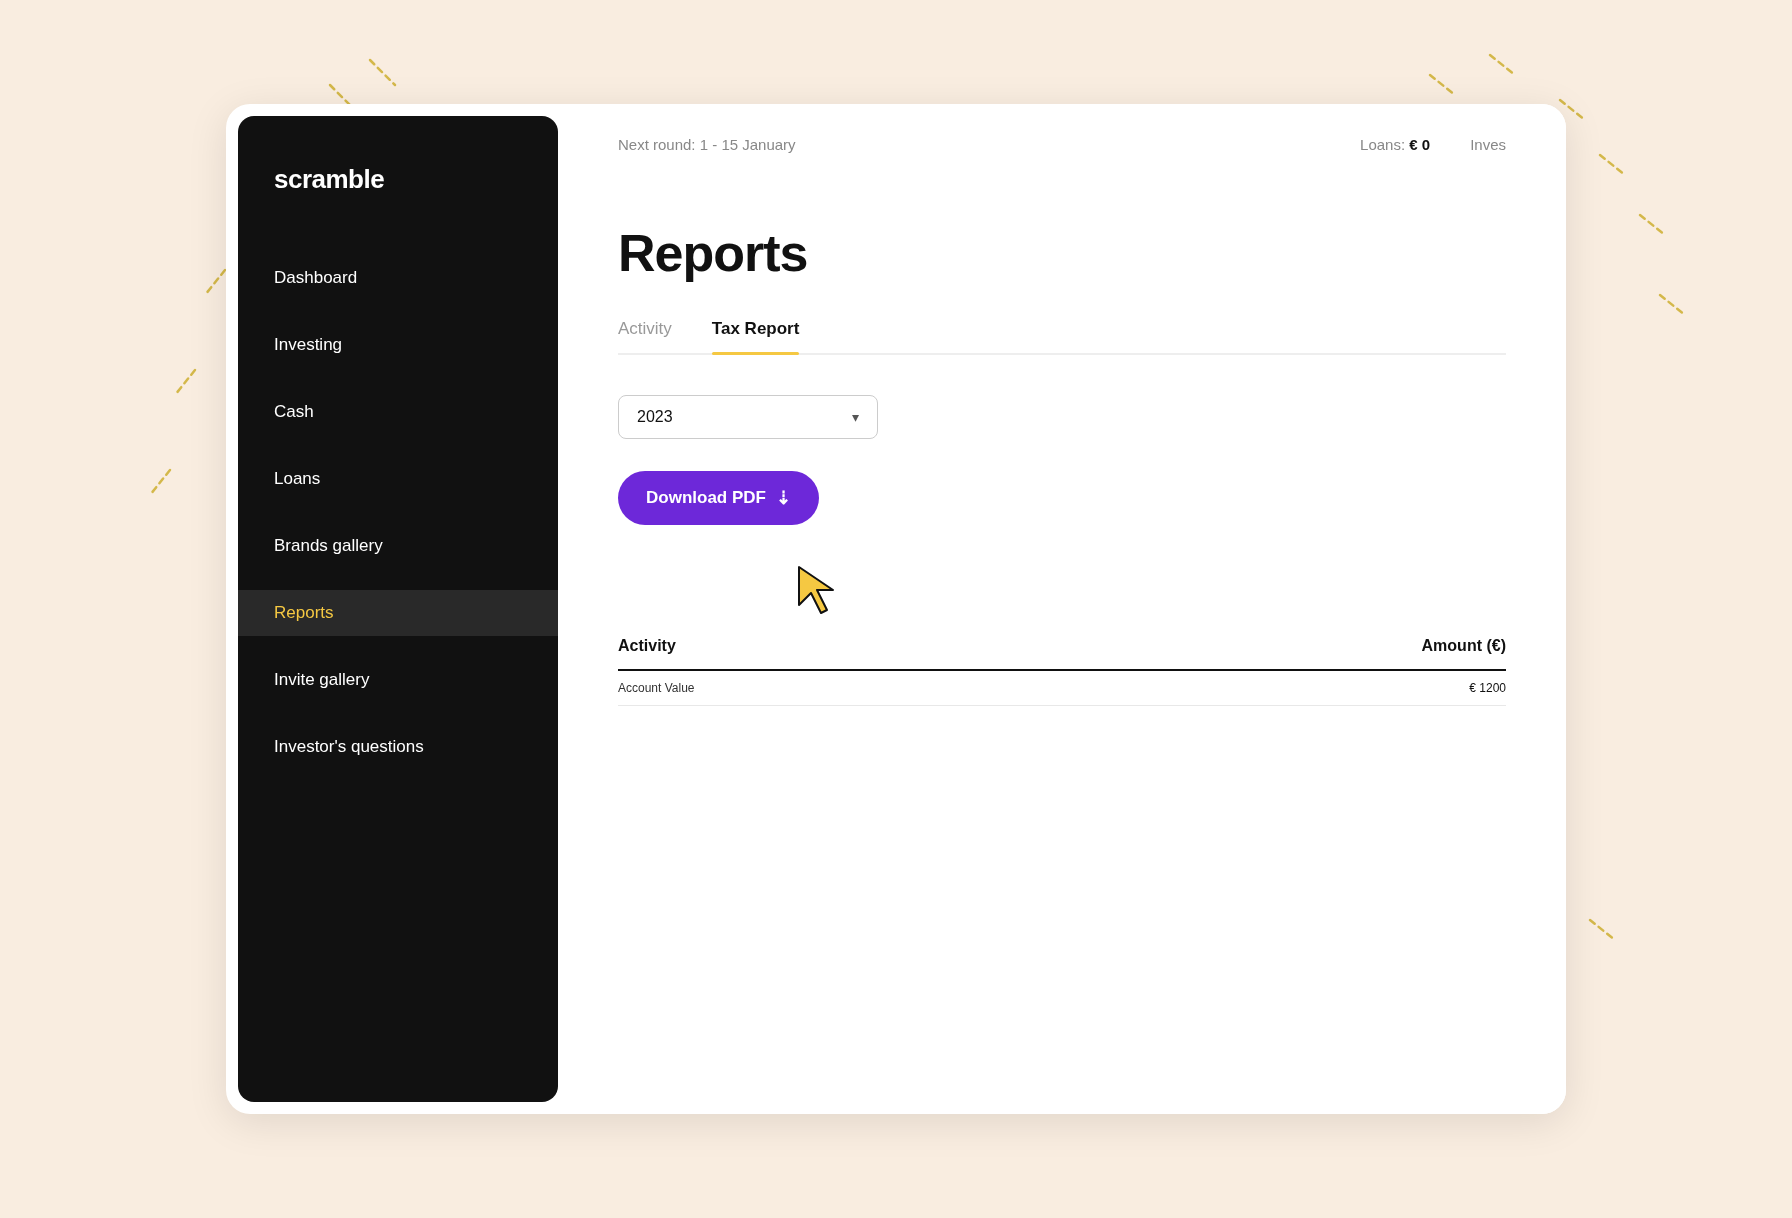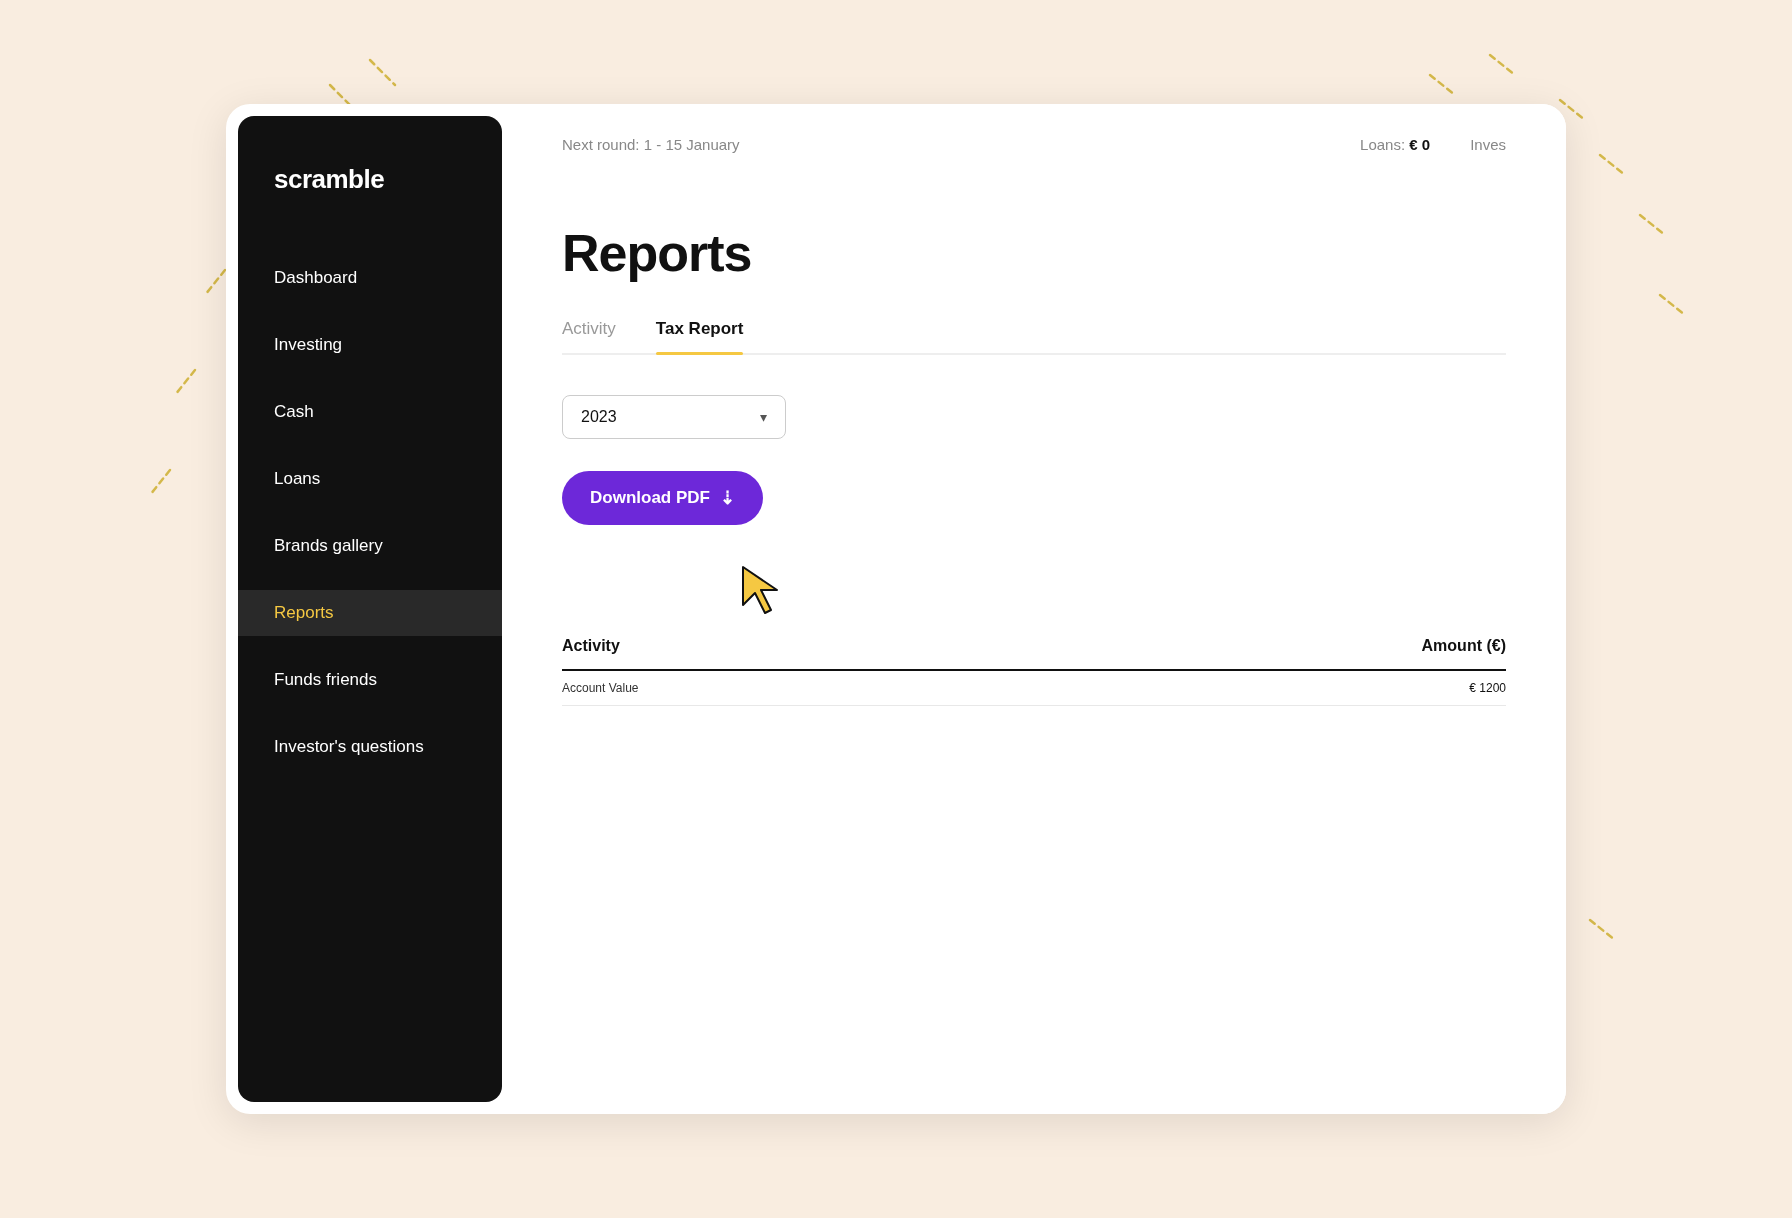--- a/index.html
+++ b/index.html
@@ -30,21 +30,21 @@
       background: #fff;
       border-radius: 24px;
       display: flex;
       overflow: hidden;
       position: relative;
       box-shadow: 0 8px 40px rgba(0,0,0,0.10);
     }
 
     
     .sidebar {
-      width: 264px;
+      width: 320px;
       background: #111;
       flex-shrink: 0;
       display: flex;
       flex-direction: column;
       padding: 48px 0 40px 0;
       border-radius: 16px;
       margin: 12px 0 12px 12px;
     }
 
     .logo {
@@ -162,21 +162,21 @@
       border-radius: 2px;
     }
 
     
     .year-selector {
       display: flex;
       align-items: center;
       border: 1.5px solid #ccc;
       border-radius: 8px;
       padding: 12px 18px;
-      width: 224px;
+      width: 260px;
       margin-bottom: 32px;
       cursor: pointer;
       background: #fff;
     }
 
     .year-selector-label {
       flex: 1;
       font-size: 16px;
       color: #111;
     }
@@ -289,21 +289,21 @@
   <nav class="sidebar">
     <div class="logo">scramble</div>
 
     <ul class="nav-list">
       <li class="nav-item">Dashboard</li>
       <li class="nav-item">Investing</li>
       <li class="nav-item">Cash</li>
       <li class="nav-item">Loans</li>
       <li class="nav-item">Brands gallery</li>
       <li class="nav-item active">Reports</li>
-      <li class="nav-item">Funds friends</li>
+      <li class="nav-item">Invite gallery</li>
       <li class="nav-item">Investor's questions</li>
     </ul>
   </nav>
 
   <main class="main">
 
     <div class="topbar">
       <span class="topbar-info">Next round: 1 - 15 January</span>
       <div class="topbar-right">
         <span>

